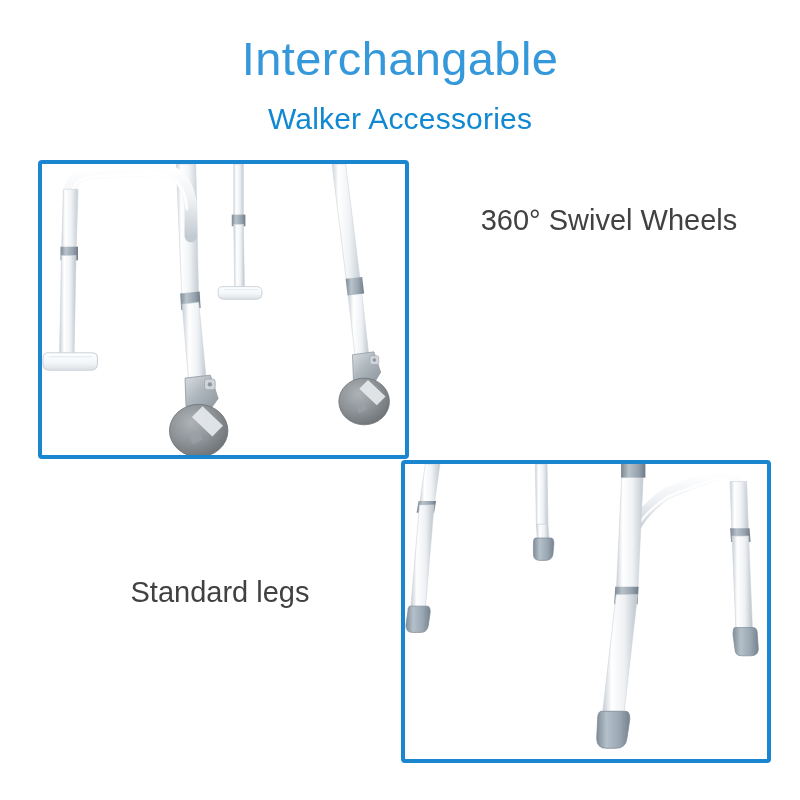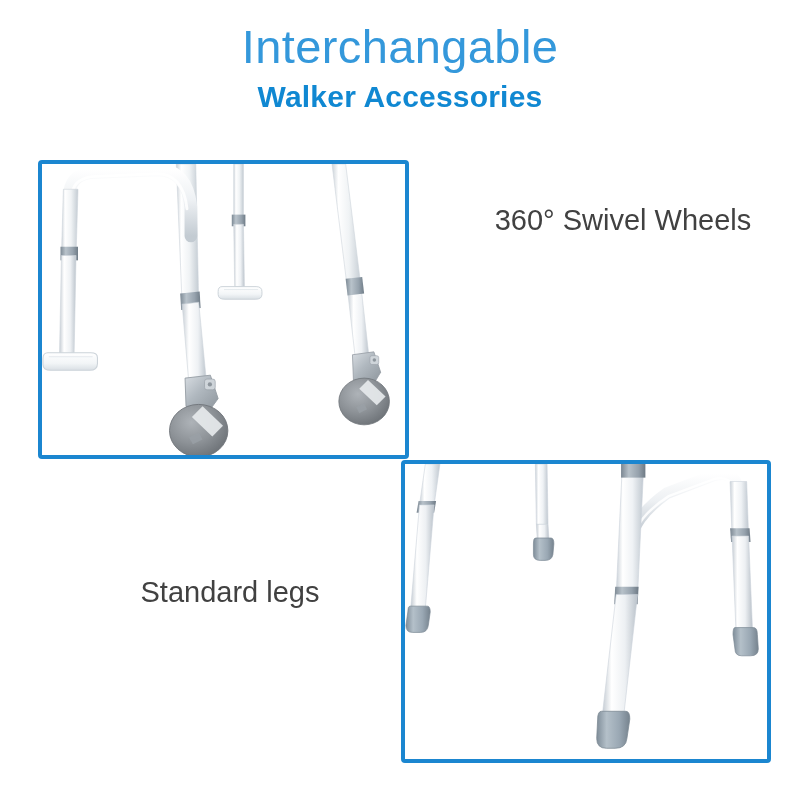--- a/index.html
+++ b/index.html
@@ -25,49 +25,49 @@
     width: 800px;
     text-align: center;
   }
   .main-title {
     font-family: "Liberation Sans", sans-serif;
     font-size: 47px;
     font-weight: 300;
     letter-spacing: 0.4px;
     color: #3498db;
     line-height: 1.06;
-    margin: 4px;
+    margin: 16px;
   }
   .sub-title {
     font-family: "Liberation Sans", sans-serif;
     font-size: 30px;
-    font-weight: 700;
+    font-weight: 400;
     letter-spacing: 0.2px;
     color: #1088d2;
     line-height: 1.25;
     margin: 6px 0 0 0;
   }
 
   
   .callout {
     position: absolute;
     font-family: "Liberation Sans", sans-serif;
     font-weight: 400;
     color: #414141;
   }
   .callout-wheels {
-    left: 450px;
+    left: 436px;
     top: 198px;
     width: 346px;
     font-size: 29px;
     line-height: 1.55;
     text-align: center;
   }
   .callout-legs {
-    left: 80px;
+    left: 70px;
     top: 572px;
     width: 300px;
     font-size: 29px;
     line-height: 1.4;
     text-align: center;
   }
   .callout-line { display: block; white-space: nowrap; }
 
   
   .panel {

